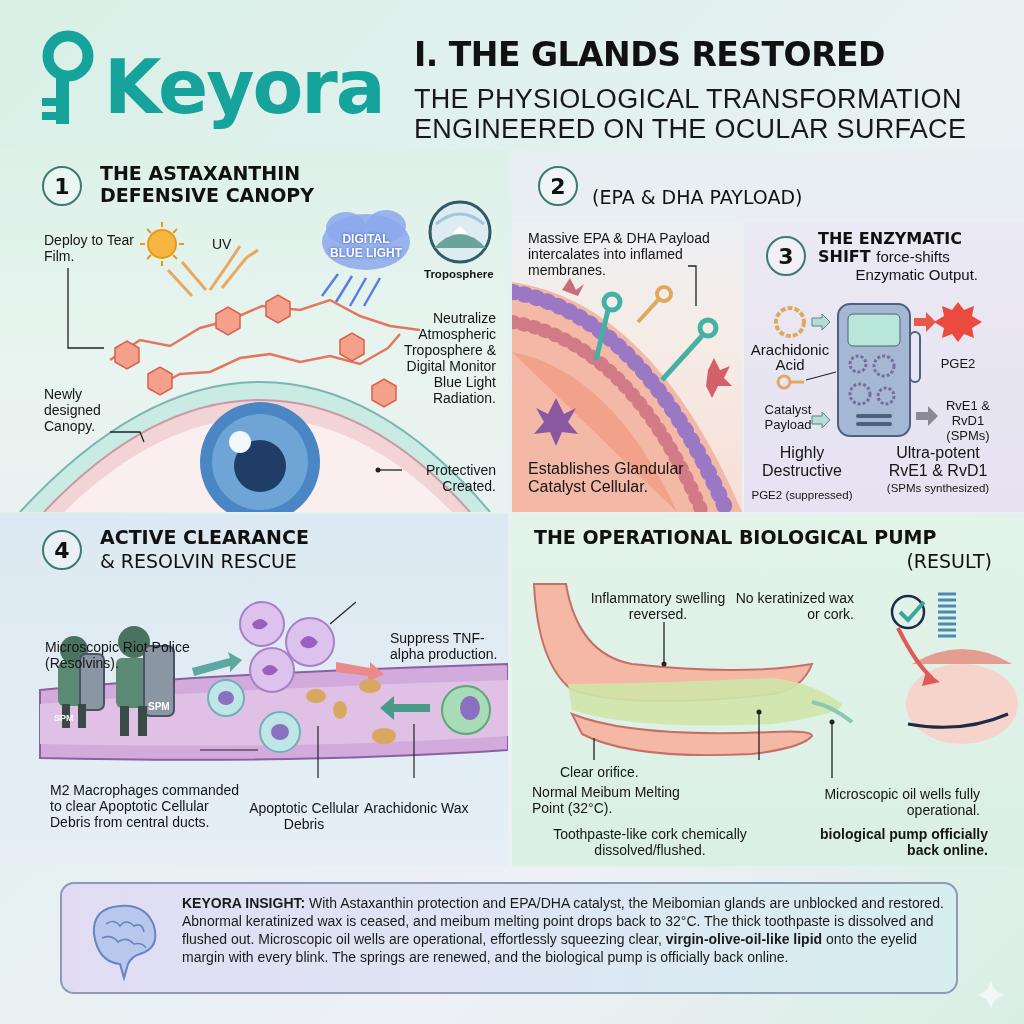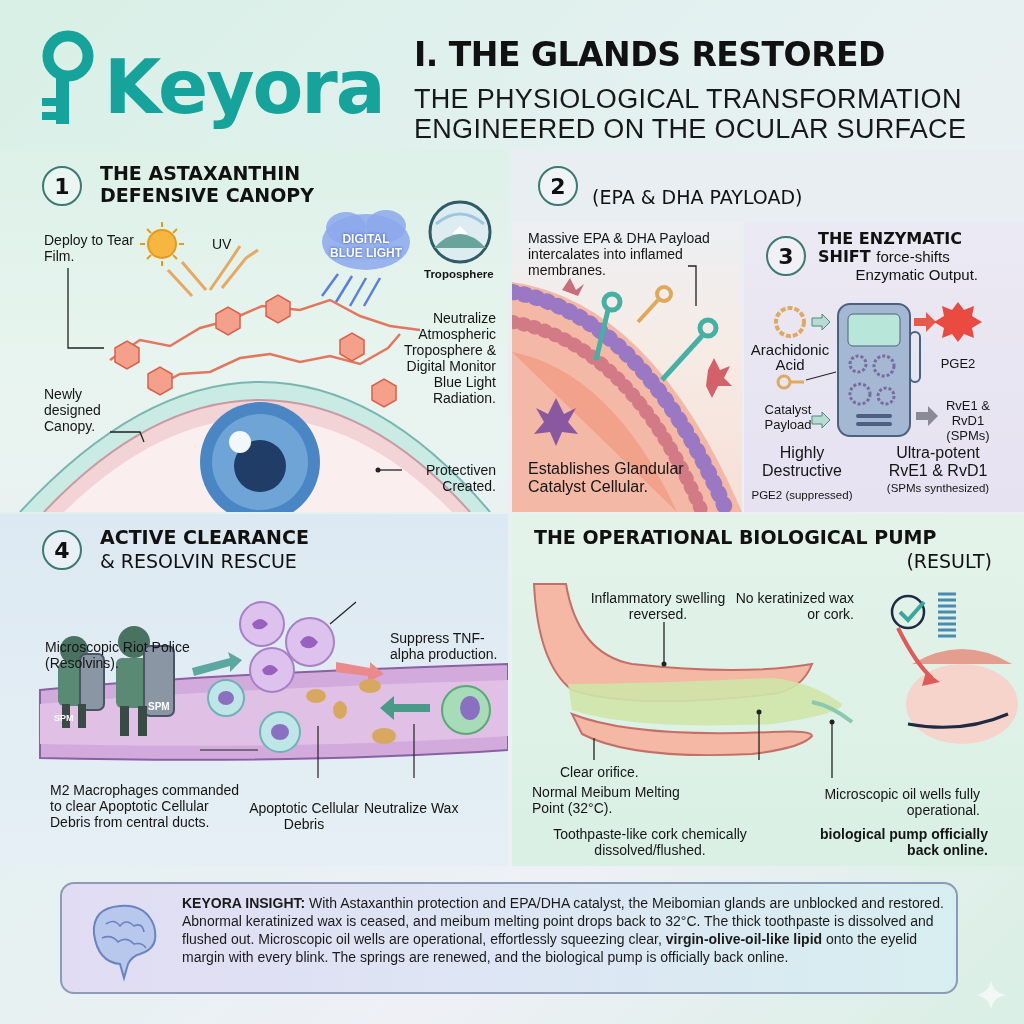--- a/index.html
+++ b/index.html
@@ -291,21 +291,21 @@
     <line x1="258" y1="236" x2="200" y2="236" stroke="#222" stroke-width="1.2"></line>
     <line x1="318" y1="212" x2="318" y2="264" stroke="#222" stroke-width="1.2"></line>
     <line x1="414" y1="210" x2="414" y2="264" stroke="#222" stroke-width="1.2"></line>
   </svg>
   <div class="lbl b s" style="left:54px;top:198px;color:#fff;font-size:9px;">SPM</div>
   <div class="lbl b s" style="left:148px;top:186px;color:#fff;font-size:10px;">SPM</div>
   <div class="lbl" style="left:45px;top:78px;width:180px;margin-top:47px;">Microscopic Riot Police (Resolvins).</div>
   <div class="lbl" style="left:390px;top:116px;width:108px;">Suppress TNF-alpha production.</div>
   <div class="lbl" style="left:50px;top:268px;width:200px;">M2 Macrophages commanded to clear Apoptotic Cellular Debris from central ducts.</div>
   <div class="lbl c" style="left:248px;top:286px;width:112px;">Apoptotic Cellular Debris</div>
-  <div class="lbl" style="left:364px;top:286px;width:140px;">Neutralize Wax</div>
+  <div class="lbl" style="left:364px;top:286px;width:140px;">Arachidonic Wax</div>
 </div>
 
 <div class="panel p5">
   <div class="sec-title" style="left:22px;top:12px;">THE OPERATIONAL BIOLOGICAL PUMP</div>
   <div class="sec-sub" style="left:340px;top:36px;width:140px;text-align:right;">(RESULT)</div>
   <svg width="512" height="352" style="left:0;top:0;">
     <path d="M22,70 Q26,150 60,176 Q120,196 260,180 Q290,176 300,150 Q230,162 120,150 Q66,140 54,70 Z" fill="#f4b8a4" stroke="#c47068" stroke-width="2"></path>
     <path d="M56,170 Q130,170 260,164 Q300,168 330,190 Q330,200 260,210 Q120,216 60,196 Z" fill="#cfe6a8" opacity="0.9"></path>
     <path d="M60,200 Q120,224 260,218 Q300,216 300,222 Q290,234 240,240 Q120,246 70,220 Z" fill="#f4b8a4" stroke="#c47068" stroke-width="2"></path>
     <path d="M300,188 Q320,192 340,208" fill="none" stroke="#8ac8b0" stroke-width="4"></path>

